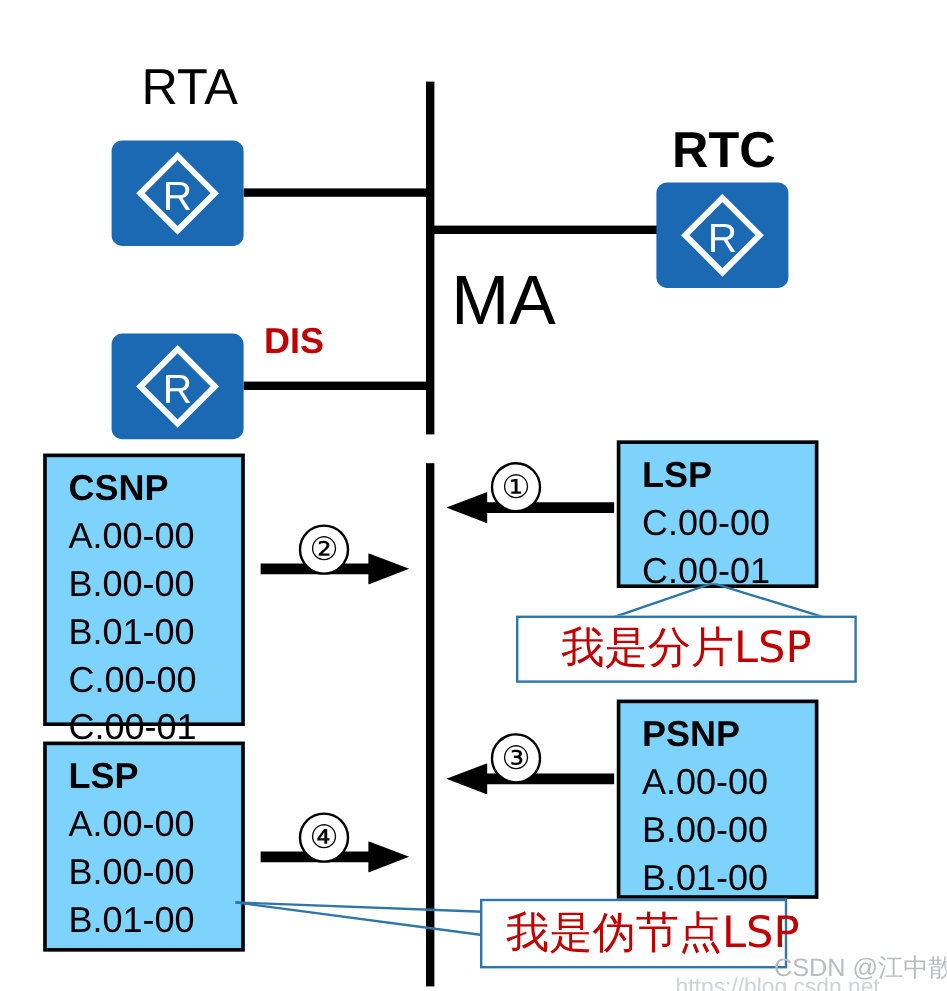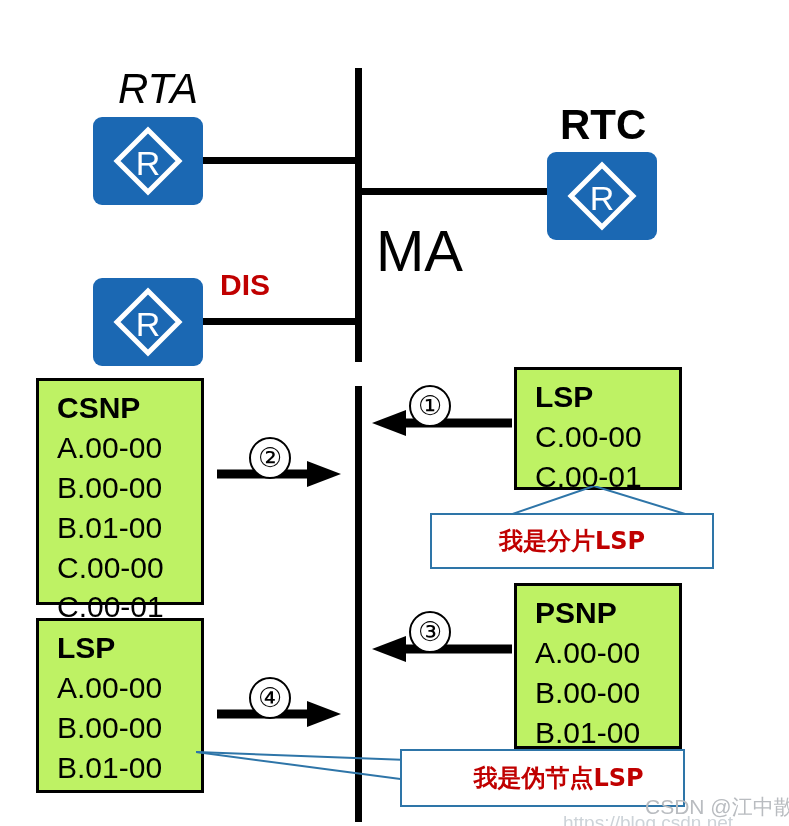--- a/index.html
+++ b/index.html
@@ -62,21 +62,21 @@
     font-weight: bold;
     color: #C00000;
     line-height: 1;
     white-space: nowrap;
   }
 
   
   .pkt-box {
     position: absolute;
     border: 3px solid #000000;
-    background: #bef264;
+    background: #7dd3fc;
     box-sizing: border-box;
     padding: 7px 0 4px 18px;
   }
   .pkt-title {
     font-size: 30px;
     font-weight: bold;
     color: #000000;
     line-height: 1.33;
     white-space: nowrap;
   }
@@ -110,22 +110,22 @@
   .callout {
     position: absolute;
     border: 2px solid #2E75A8;
     background: #ffffff;
     box-sizing: border-box;
     display: flex;
     align-items: center;
     justify-content: center;
   }
   .callout-text {
-    font-size: 24px;
-    font-weight: bold;
+    font-size: 36px;
+    font-weight: normal;
     color: #C00000;
     line-height: 1;
     white-space: nowrap;
     font-family: "DejaVu Sans", "Liberation Sans", sans-serif;
   }
   .leader { position: absolute; pointer-events: none; }
   .leader svg { display: block; }
 
   
   .watermark {
@@ -149,21 +149,21 @@
 
 <div id="canvas">
 
   <div class="bus-seg" style="left:355px; top:68px; height:294px;"></div>
   <div class="bus-seg" style="left:355px; top:386px; height:436px;"></div>
 
   <div class="link" style="left:203px; top:157px; width:155px;"></div>
   <div class="link" style="left:203px; top:318px; width:155px;"></div>
   <div class="link" style="left:355px; top:188px; width:193px;"></div>
 
-  <div class="router-label" style="left:118px; top:68px;font-style:italic;">RTA</div>
+  <div class="router-label" style="left:118px; top:52px;">RTA</div>
   <div class="router" style="left:93px; top:117px; background:#1B68B3;">
     <svg width="76" height="76" viewBox="0 0 76 76">
       <polygon points="38,7 69,38 38,69 7,38" fill="none" stroke="#ffffff" stroke-width="5"></polygon>
       <text x="38" y="52" text-anchor="middle" font-family="Liberation Sans, sans-serif" font-size="34" fill="#ffffff">R</text>
     </svg>
   </div>
 
   <div class="router" style="left:93px; top:278px; background:#1B68B3;">
     <svg width="76" height="76" viewBox="0 0 76 76">
       <polygon points="38,7 69,38 38,69 7,38" fill="none" stroke="#ffffff" stroke-width="5"></polygon>
@@ -253,20 +253,20 @@
     <span class="callout-text">我是分片LSP</span>
   </div>
 
   <div class="leader" style="left:196px; top:748px;">
     <svg width="212" height="34" viewBox="0 0 212 34">
       <line x1="0" y1="4" x2="212" y2="12" stroke="#2E75A8" stroke-width="2"></line>
       <line x1="0" y1="4" x2="212" y2="32" stroke="#2E75A8" stroke-width="2"></line>
     </svg>
   </div>
 
-  <div class="callout" style="left:400px; top:749px; width:285px; height:58px;padding-left:32px;">
+  <div class="callout" style="left:400px; top:749px; width:256px; height:58px;padding-left:32px;">
     <span class="callout-text">我是伪节点LSP</span>
   </div>
 
   <div class="watermark-url" style="left:563px; top:798px;">https://blog.csdn.net</div>
   <div class="watermark" style="left:645px; top:796px;">CSDN @江中散人</div>
 
 </div>
 
 </body></html>

